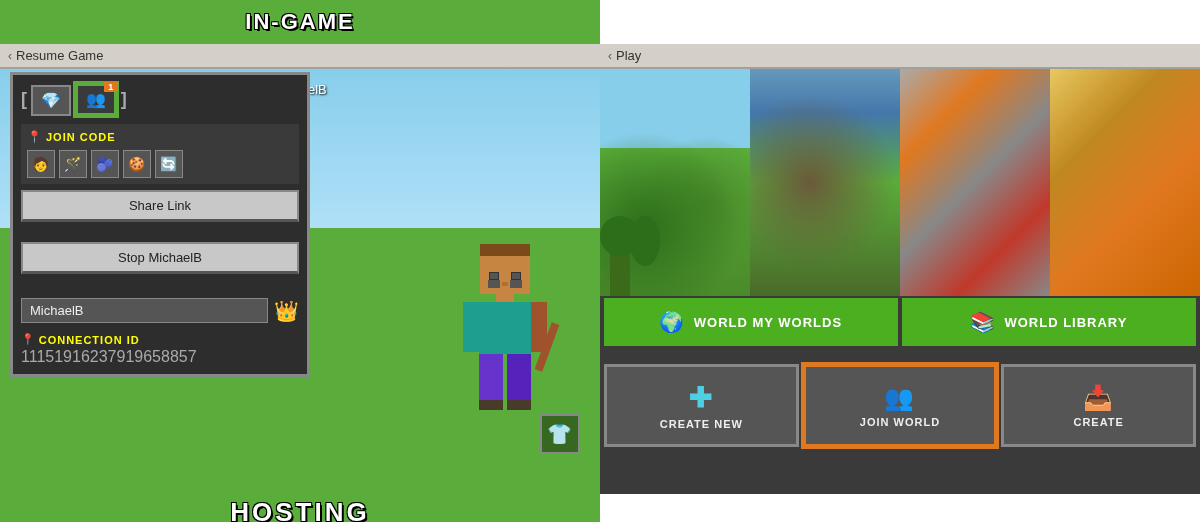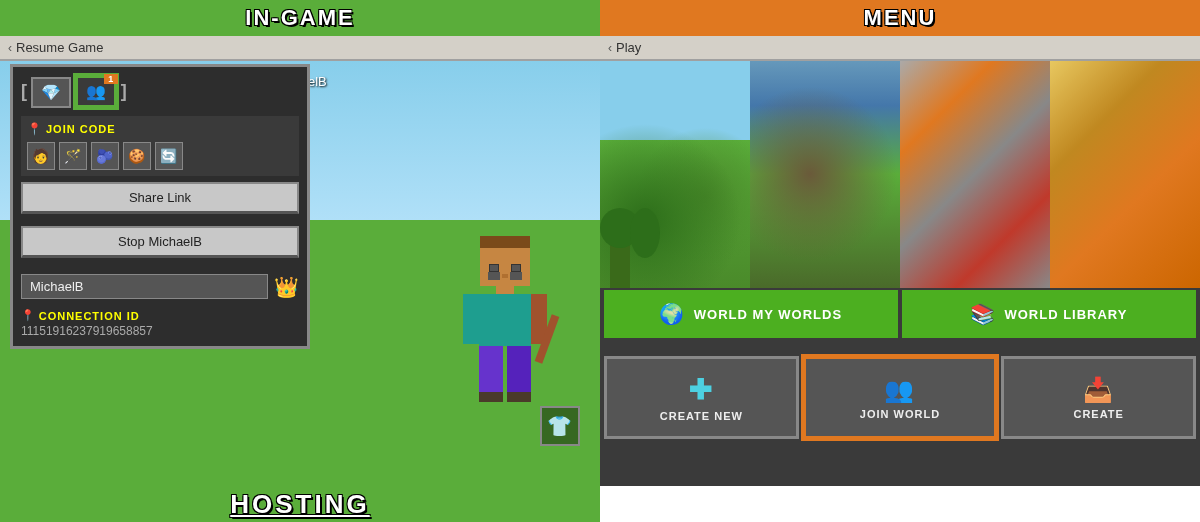--- a/index.html
+++ b/index.html
@@ -8,21 +8,21 @@
       height: 522px;
       overflow: hidden;
       font-family: Arial, sans-serif;
       background: #fff;
     }
 
     
     .top-bar {
       display: flex;
       width: 100%;
-      height: 36px;
+      height: 44px;
     }
     .top-label {
       display: flex;
       align-items: center;
       justify-content: center;
       font-size: 22px;
       font-weight: 900;
       font-family: 'Arial Black', Arial, sans-serif;
       letter-spacing: 2px;
       color: white;
@@ -162,21 +162,21 @@
     .menu-button {
       width: 100%;
       background: #c8c8c8;
       border: 2px solid #888;
       border-bottom: 3px solid #555;
       padding: 6px 10px;
       text-align: center;
       font-size: 13px;
       color: #222;
       cursor: pointer;
-      margin-bottom: 12px;
+      margin-bottom: 20px;
       font-family: Arial, sans-serif;
     }
 
     
     .player-row {
       display: flex;
       align-items: center;
       gap: 6px;
       padding: 4px 0;
     }
@@ -200,21 +200,21 @@
     .connection-label {
       display: flex;
       align-items: center;
       gap: 4px;
       color: #ffff00;
       font-size: 11px;
       font-weight: bold;
     }
     .connection-id {
       color: #aaa;
-      font-size: 12px;
+      font-size: 16px;
       margin-top: 2px;
     }
 
     
     .username-label {
       position: absolute;
       top: 38px;
       left: 50%;
       transform: translateX(-50%);
       color: white;
@@ -436,21 +436,20 @@
     .world-cell-4 {
       background:
         linear-gradient(135deg, #e8c860 0%, #c08820 30%, #e07820 60%, #cc6600 100%);
     }
   </style>
 </head>
 <body>
 
 <div class="top-bar">
   <div class="top-label green">IN-GAME</div>
-  <div class="top-label orange">MENU</div>
 </div>
 
 <div class="main-area">
 
   <div class="left-panel">
 
     <div class="sky-strip"></div>
     <div class="grass-mid"></div>
 
     <div class="resume-bar">

